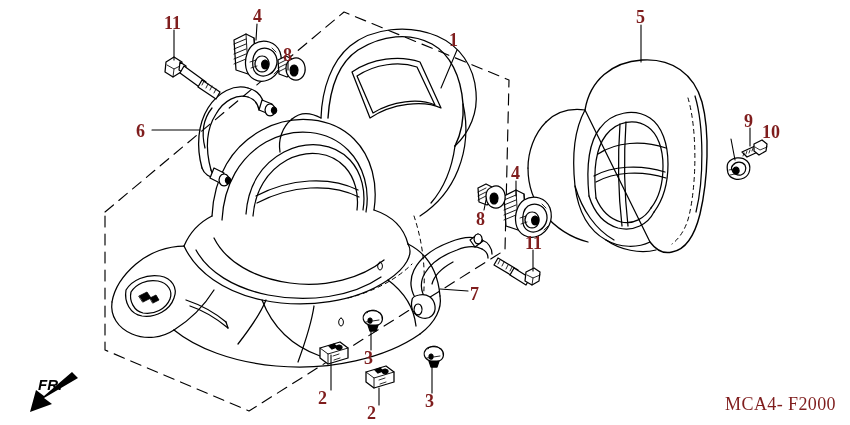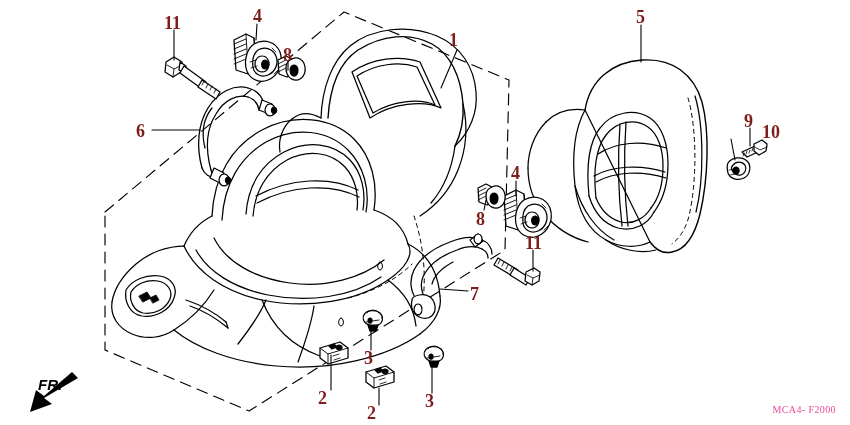--- a/index.html
+++ b/index.html
@@ -3,22 +3,22 @@
 <meta charset="utf-8">
 <style>
   html,body{margin:0;padding:0;background:#ffffff;}
   body{width:850px;height:425px;overflow:hidden;
        font-family:"Liberation Serif", serif;color:#000;}
   #sheet{position:relative;width:850px;height:425px;background:#fff;}
   #art{position:absolute;left:0;top:0;width:850px;height:425px;}
   .cal{position:absolute;font-family:"Liberation Serif", serif;
        font-size:18px;line-height:1;color:#7f1d1d;white-space:nowrap;font-weight:bold;}
   #partcode{position:absolute;right:14px;bottom:10px;
-            font-family:"Liberation Serif", serif;font-size:10px;
-            letter-spacing:.4px;color:#ec4899;white-space:nowrap;}
+            font-family:"Liberation Serif", serif;font-size:18px;
+            letter-spacing:.4px;color:#7f1d1d;white-space:nowrap;}
   #frlabel{position:absolute;left:38px;top:376px;
            font-family:"Liberation Sans", sans-serif;
            font-size:15px;font-weight:bold;font-style:italic;color:#000;}
 </style>
 </head>
 <body>
 
 <div id="sheet">
 
   <svg id="art" viewBox="0 0 850 425" xmlns="http://www.w3.org/2000/svg">

